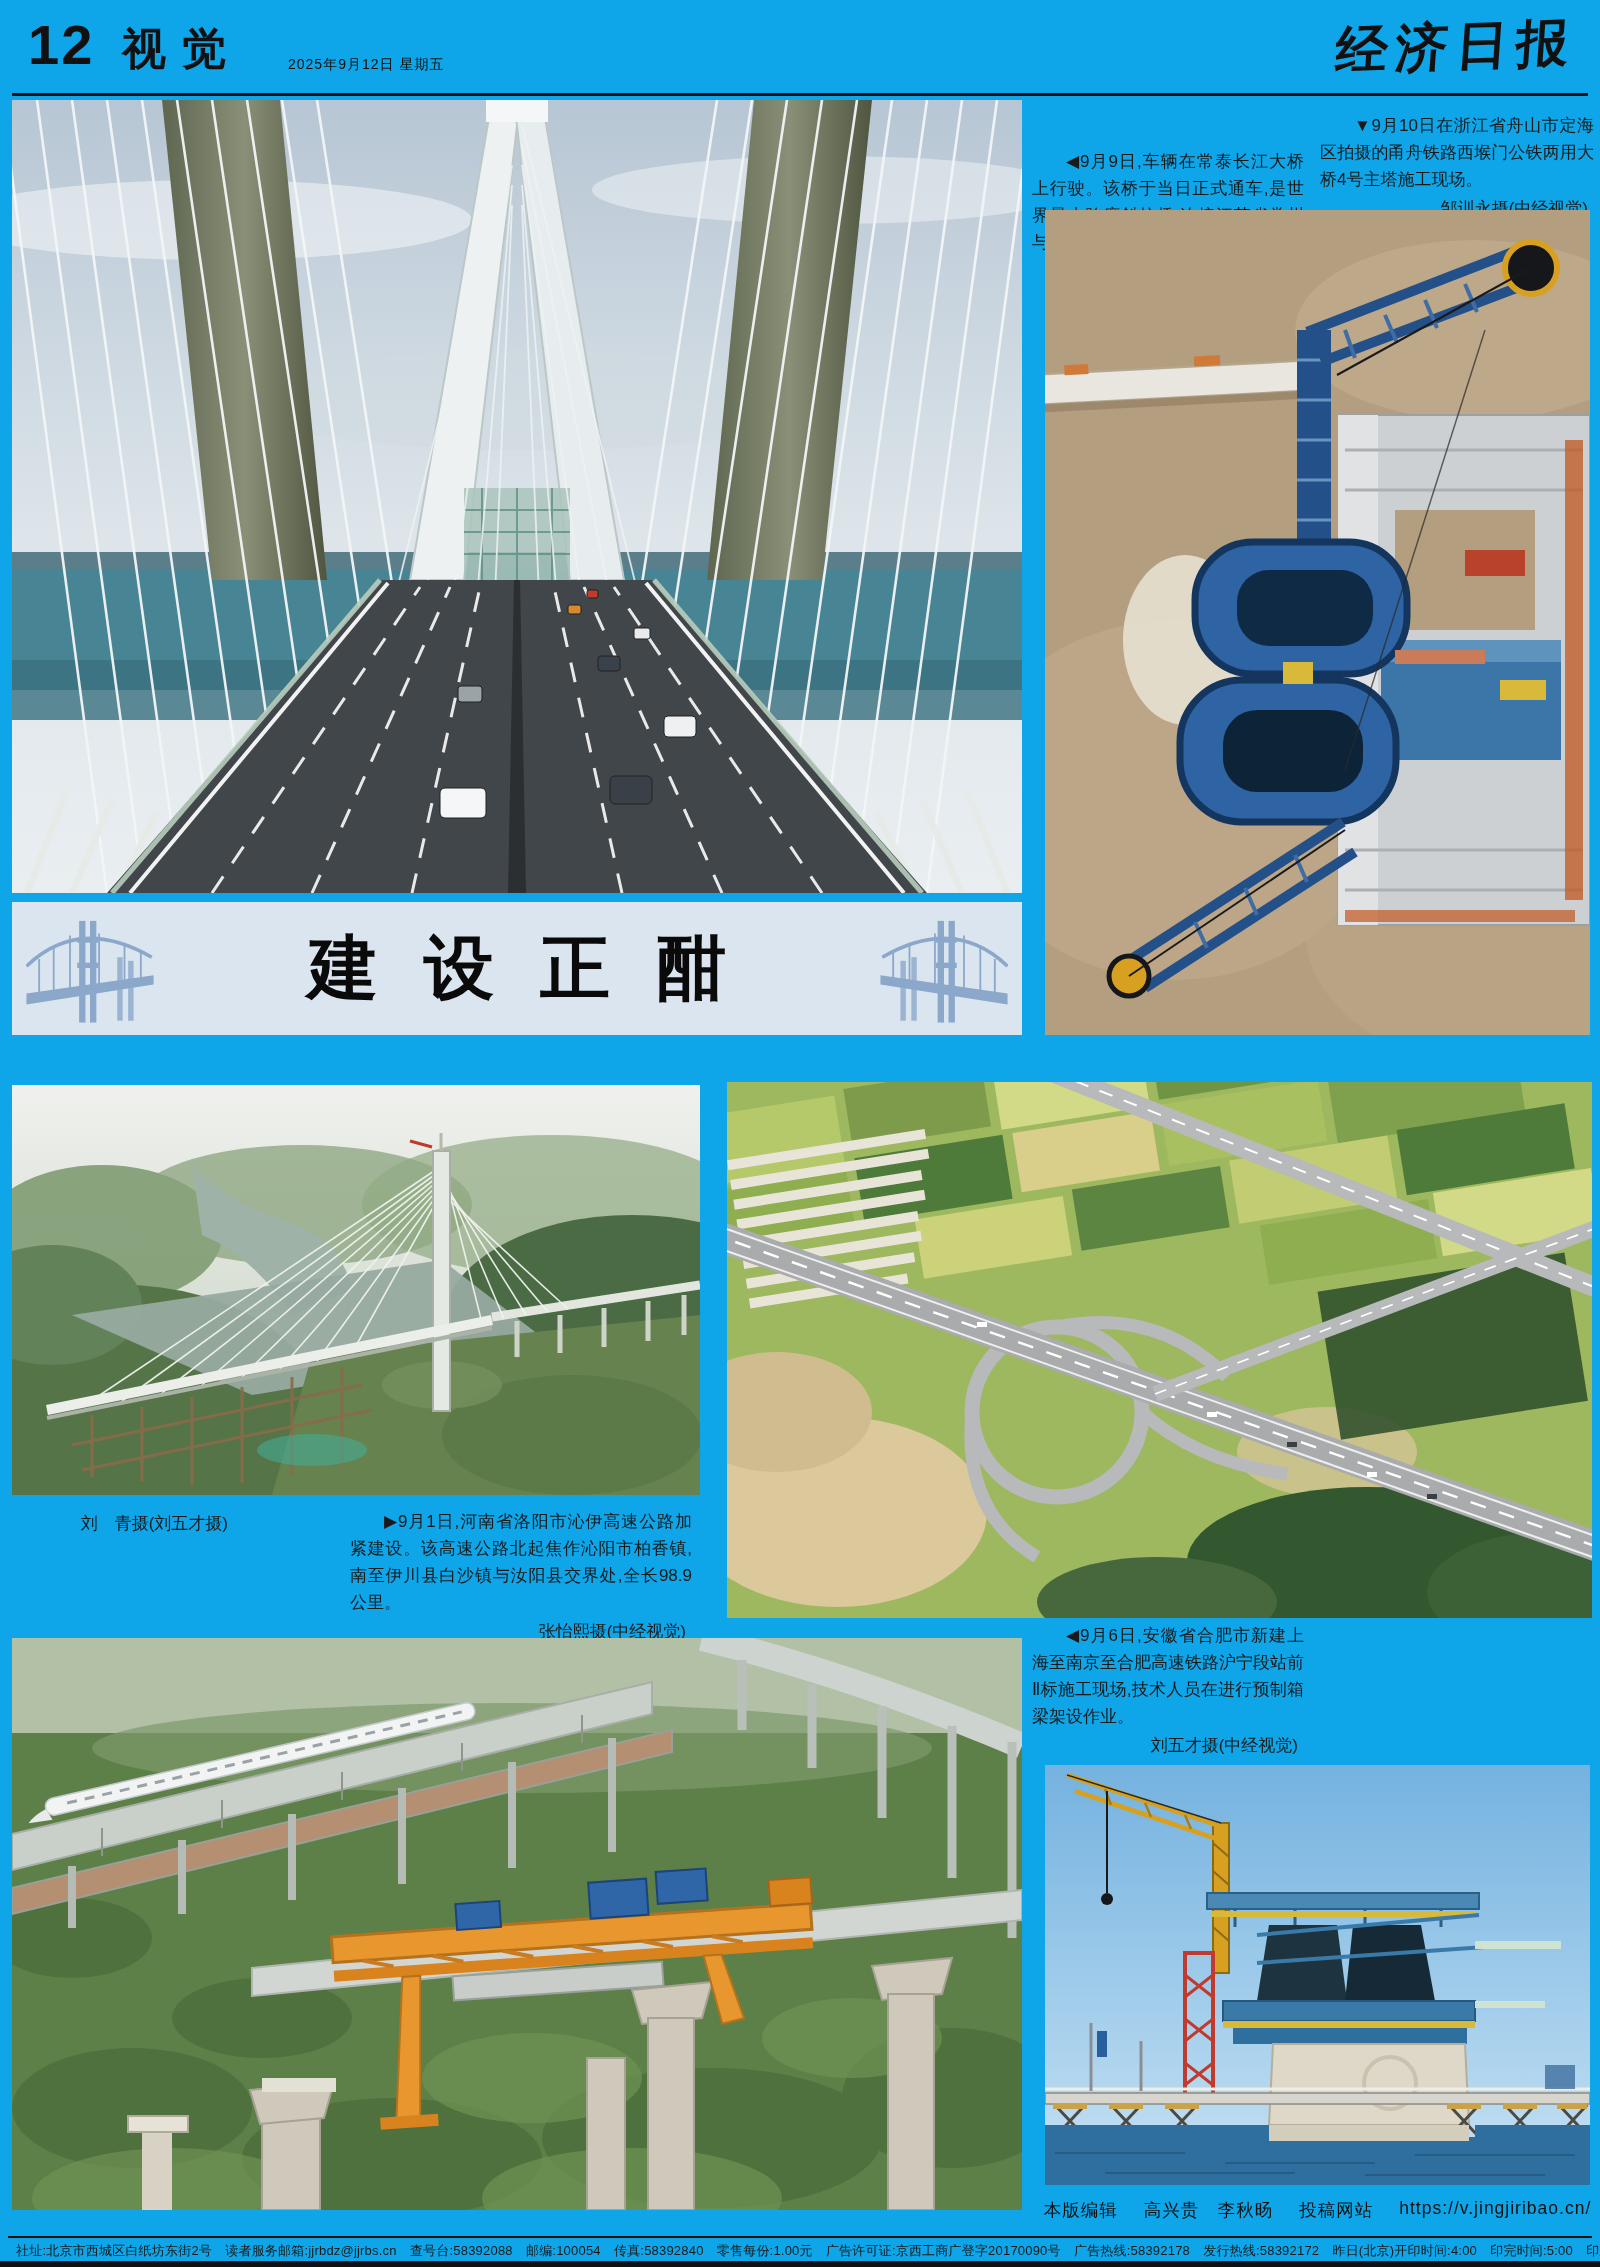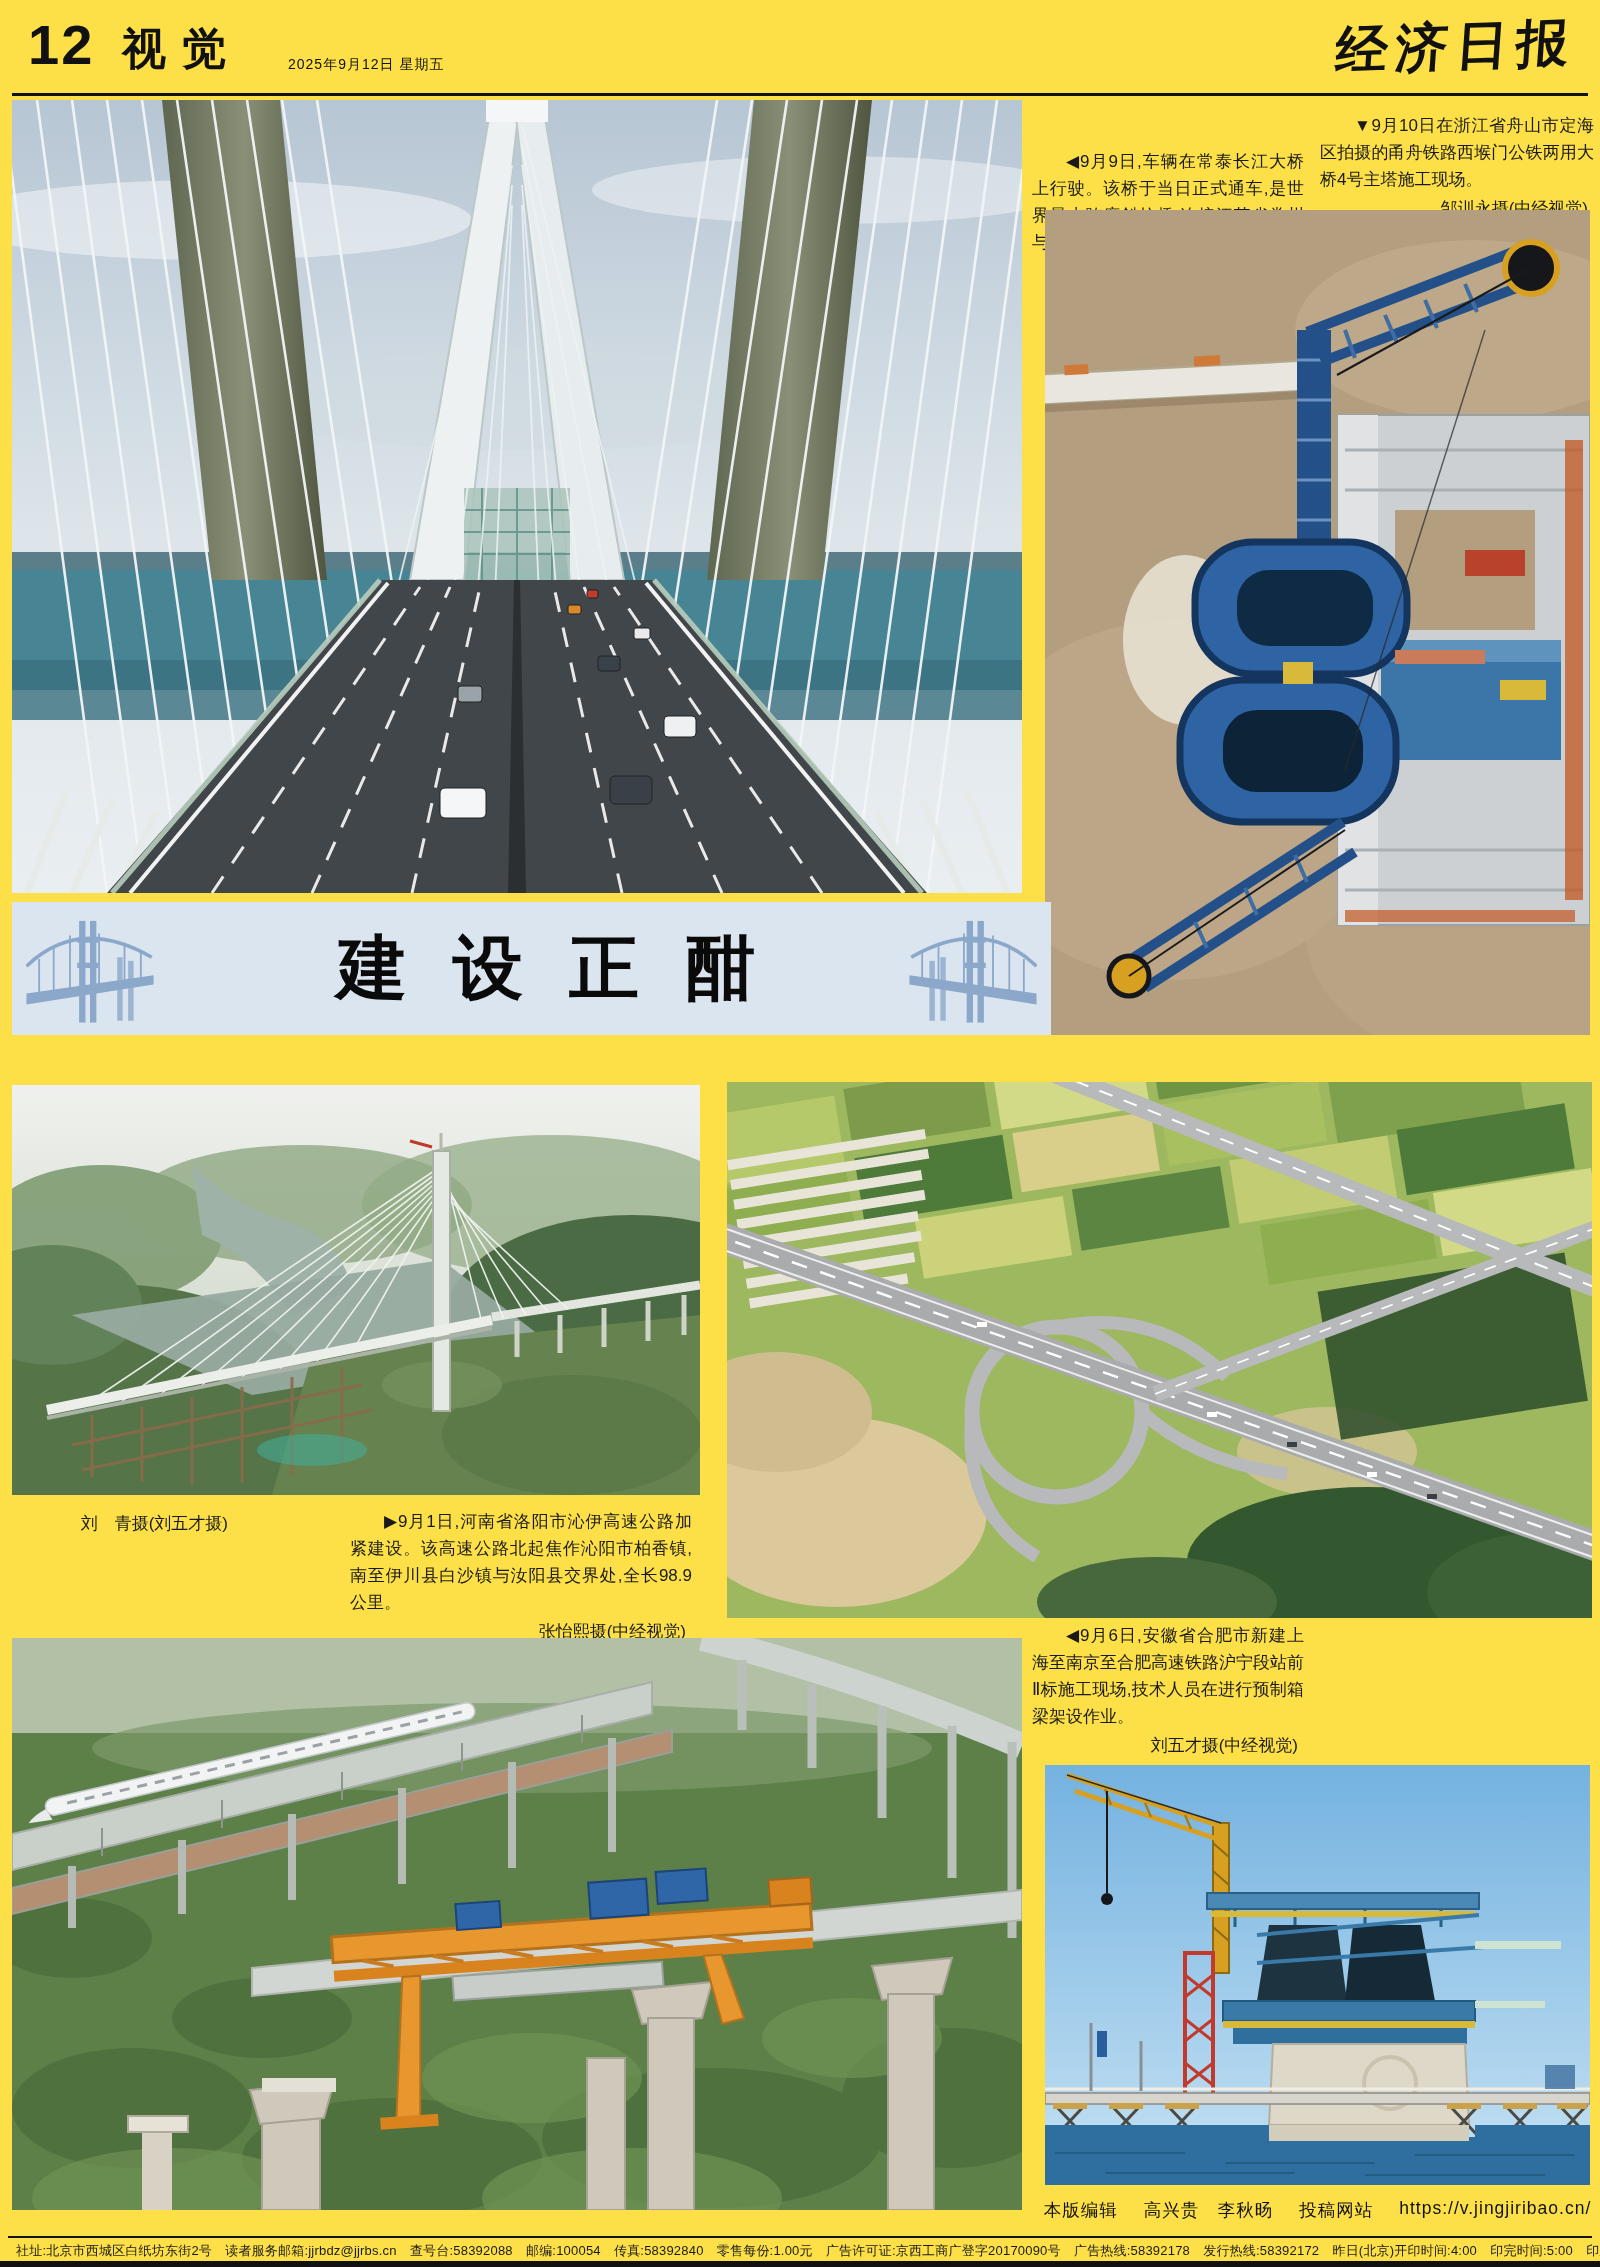--- a/index.html
+++ b/index.html
@@ -1,35 +1,35 @@
 <!DOCTYPE html>
 <html><head>
 <meta charset="utf-8">
 <style>
   html,body{margin:0;padding:0;background:#f2f2f0;}
-  #paper{position:relative;width:1600px;height:2267px;background:#fde047;overflow:hidden;
+  #paper{position:relative;width:1600px;height:2267px;background:#0ea5e9;overflow:hidden;
          font-family:"Liberation Sans","DejaVu Sans",sans-serif;color:#111;}
   .abs{position:absolute;}
   
   #pagenum{left:28px;top:12px;font-size:56px;font-weight:900;letter-spacing:2px;}
   #section{left:122px;top:20px;font-size:44px;font-weight:900;letter-spacing:16px;
            font-family:Liberation Serif, serif;}
   #hdate{left:288px;top:56px;font-size:14px;letter-spacing:1px;}
   #masthead{right:24px;top:12px;font-size:52px;font-weight:bold;letter-spacing:8px;
             font-family:"DejaVu Serif","Liberation Serif",serif;transform:skewX(-6deg) rotate(-2deg);}
   .rule{background:#111;}
   
   .photo{overflow:hidden;background:#ddd;}
   .photo svg{display:block;}
   
   .cap{font-size:17px;line-height:27px;text-align:justify;color:#1a1a1a;}
   .cap .txt{text-indent:2em;}
   .cap .credit{text-align:right;padding-right:6px;margin-top:2px;}
   
-  #banner{background:#dbe5ef;display:flex;align-items:center;justify-content:center;padding-left:29px;}
+  #banner{background:#dbe5ef;display:flex;align-items:center;justify-content:center;}
   #banner .btitle{font-size:70px;font-weight:900;letter-spacing:46px;text-indent:46px;
                   font-family:"Liberation Sans","DejaVu Sans",sans-serif;color:#0a0a0a;}
   .bridge-ill{position:absolute;top:8px;height:118px;width:128px;opacity:.95;}
   #bridgeL{left:14px;}
   #bridgeR{right:14px;transform:scaleX(-1);}
   
   #editorline{font-size:17.5px;letter-spacing:1px;display:flex;justify-content:center;gap:26px;white-space:nowrap;}
   #footerline{font-size:13px;white-space:nowrap;letter-spacing:0.2px;color:#1a1a1a;}
 </style>
 </head>

